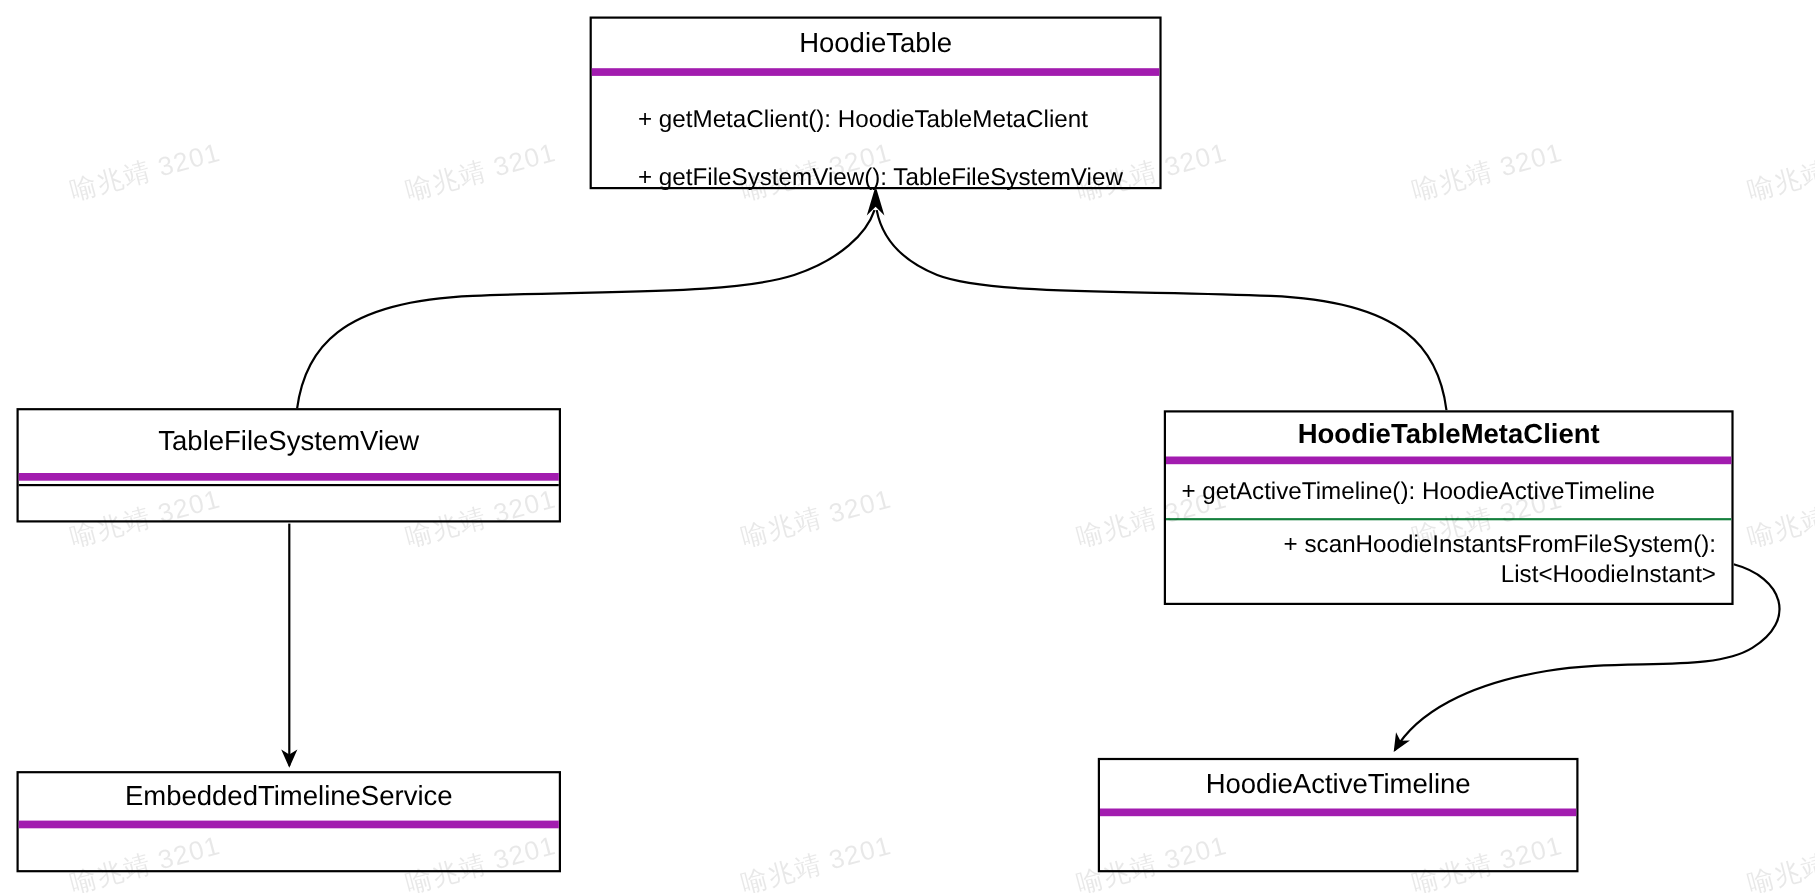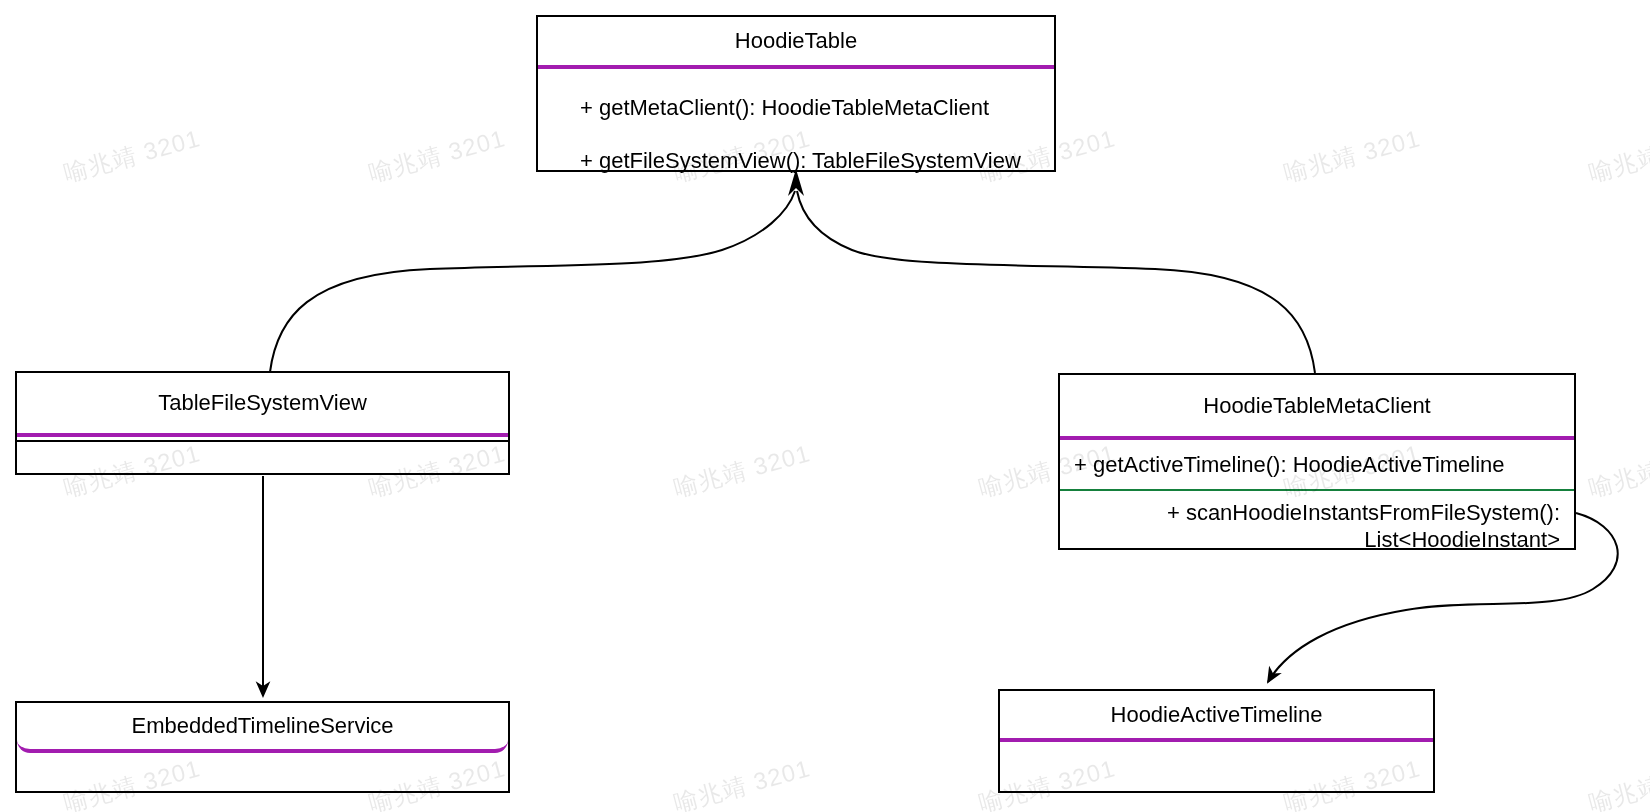--- a/index.html
+++ b/index.html
@@ -22,22 +22,22 @@
     background: #ffffff;
     border: 2px solid #000000;
     box-sizing: border-box;
     z-index: 2;
     color: #000000;
   }
   .uml-title {
     display: flex;
     align-items: center;
     justify-content: center;
-    border-bottom: 4px solid #a21caf;
-    font-size: 22px;
+    border-bottom: 7px solid #a21caf;
+    font-size: 25px;
     box-sizing: border-box;
     white-space: nowrap;
   }
   .uml-sep {
     height: 5px;
     border-bottom: 2px solid #000000;
     box-sizing: border-box;
   }
   .uml-methods {
     padding: 26px 16px 0 16px;
@@ -109,27 +109,27 @@
     </div>
   </div>
 
   <div class="uml-class" style="left:15px; top:371px; width:495px; height:104px;">
     <div class="uml-title" style="height:64px;">TableFileSystemView</div>
     <div class="uml-sep"></div>
     <div></div>
   </div>
 
   <div class="uml-class" style="left:1058px; top:373px; width:518px; height:177px;">
-    <div class="uml-title" style="height:65px;">HoodieTableMetaClient</div>
+    <div class="uml-title" style="height:47px;font-weight:bold;">HoodieTableMetaClient</div>
     <div class="uml-method-sect bordered" style="height:51px;">+ getActiveTimeline(): HoodieActiveTimeline</div>
     <div class="uml-method-sect wrap" style="height:73px;">+ scanHoodieInstantsFromFileSystem(): List&lt;HoodieInstant&gt;</div>
   </div>
 
   <div class="uml-class" style="left:15px; top:701px; width:495px; height:92px;">
-    <div class="uml-title" style="height:50px;border-radius:13px;">EmbeddedTimelineService</div>
+    <div class="uml-title" style="height:50px;">EmbeddedTimelineService</div>
     <div></div>
   </div>
 
   <div class="uml-class" style="left:998px; top:689px; width:437px; height:104px;">
     <div class="uml-title" style="height:51px;">HoodieActiveTimeline</div>
     <div></div>
   </div>
 
   <div class="wm-layer">
       <span class="wm" style="color: rgba(0, 0, 0, 0.09); left: 62px; top: 140px;">喻兆靖 3201</span>

